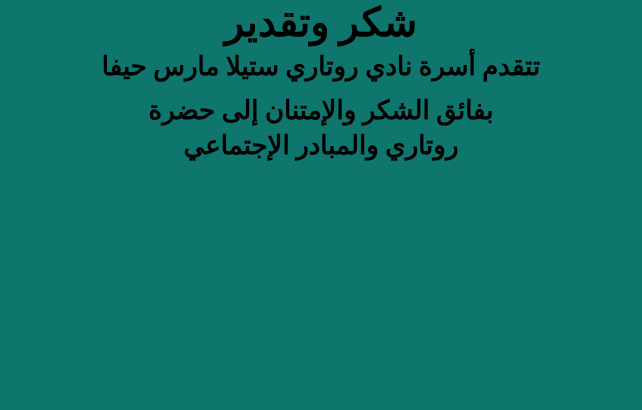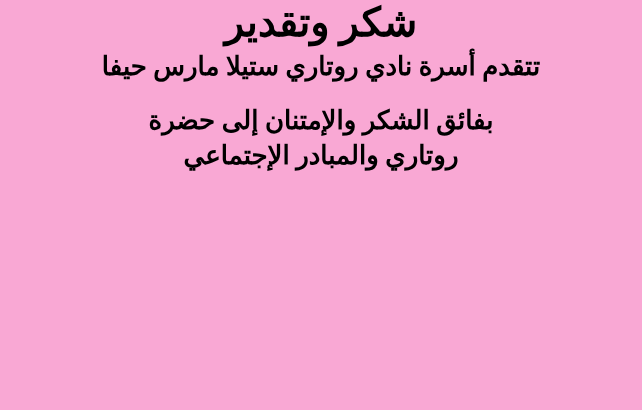--- a/index.html
+++ b/index.html
@@ -11,21 +11,21 @@
     width: 642px;
     height: 410px;
     overflow: hidden;
     font-family: "Liberation Serif", "DejaVu Serif", serif;
     color: #000000;
   }
   #certificate {
     width: 642px;
     height: 410px;
     box-sizing: border-box;
-    background: #f9a8d4;
+    background: #0f766e;
     display: flex;
     flex-direction: column;
     align-items: center;
     justify-content: flex-start;
     text-align: center;
     direction: rtl;
     padding: 0 14px;
   }
   .title {
     font-size: 40px;
@@ -36,21 +36,21 @@
     margin-bottom: 6px;
     white-space: nowrap;
   }
   .body-line {
     font-size: 26px;
     font-weight: bold;
     line-height: 1.32;
     white-space: nowrap;
   }
   .line-gap-top {
-    margin-top: 20px;
+    margin-top: 10px;
     text-align: center;
   }
   .honoree {
     font-size: 34px;
     font-weight: bold;
     line-height: 1.2;
     margin-top: 12px;
     margin-bottom: 6px;
     white-space: nowrap;
   }

